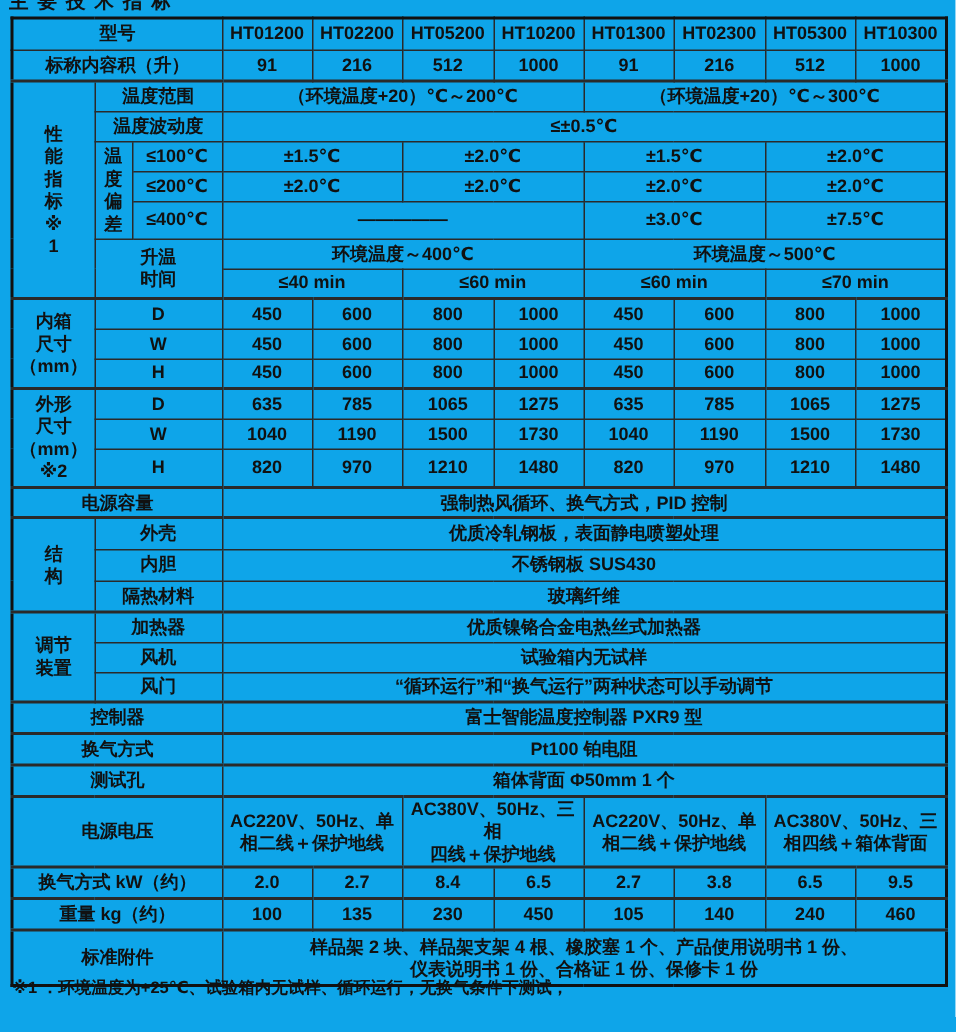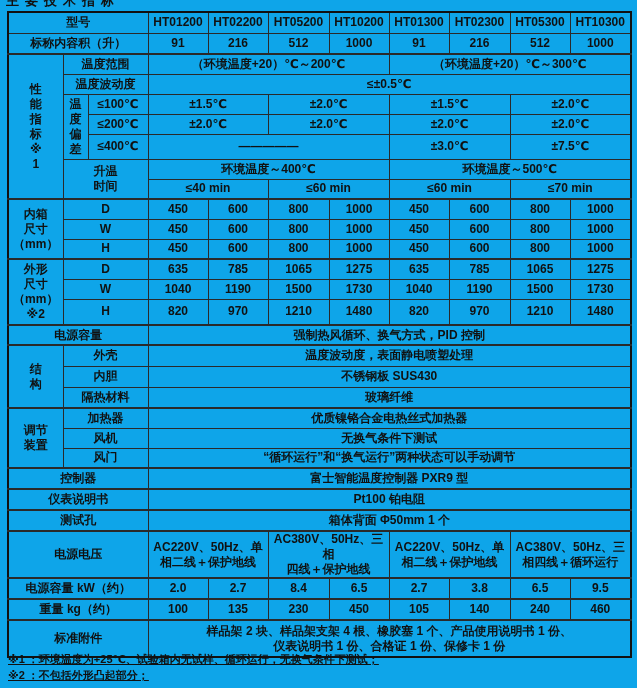--- a/index.html
+++ b/index.html
@@ -30,21 +30,21 @@
     line-height:1.25;
   }
   table.spec{border:2px solid #111;}
   tr.sec td{border-top-width:2px;}
   .pre{white-space:pre-line;}
   .vert{white-space:pre-line;line-height:1.55;font-size:12px;}
   tr.h21{height:21px;} tr.h20{height:20px;} tr.h25{height:25px;}
   tr.h26{height:26px;} tr.h37{height:37px;}
   .footnotes{
     position:absolute;left:8px;top:652px;
-    font-size:11px;font-weight:bold;line-height:1.45;text-decoration:underline;
+    font-size:11px;font-weight:bold;line-height:1.45;
   }
 </style>
 </head>
 <body>
 
 <div class="page">
 
   <div class="clipped-title">
     <span>主要技术指标</span>
   </div>
@@ -224,75 +224,75 @@
 
     <tr class="h20 sec">
       <td colspan="3">电源容量</td>
       <td colspan="8">强制热风循环、换气方式，PID 控制</td>
     </tr>
 
     <tr class="h21 sec">
       <td rowspan="3" class="vert">结
 构</td>
       <td colspan="2">外壳</td>
-      <td colspan="8">温度波动度，表面静电喷塑处理</td>
+      <td colspan="8">优质冷轧钢板，表面静电喷塑处理</td>
     </tr>
     <tr class="h21">
       <td colspan="2">内胆</td>
       <td colspan="8">不锈钢板 SUS430</td>
     </tr>
     <tr class="h21">
       <td colspan="2">隔热材料</td>
       <td colspan="8">玻璃纤维</td>
     </tr>
 
     <tr class="h20 sec">
       <td rowspan="3" class="vert">调节
 装置</td>
       <td colspan="2">加热器</td>
       <td colspan="8">优质镍铬合金电热丝式加热器</td>
     </tr>
     <tr class="h20">
       <td colspan="2">风机</td>
-      <td colspan="8">无换气条件下测试</td>
+      <td colspan="8">试验箱内无试样</td>
     </tr>
     <tr class="h20">
       <td colspan="2">风门</td>
       <td colspan="8">“循环运行”和“换气运行”两种状态可以手动调节</td>
     </tr>
 
     <tr class="h21 sec">
       <td colspan="3">控制器</td>
       <td colspan="8">富士智能温度控制器 PXR9 型</td>
     </tr>
 
     <tr class="h21 sec">
-      <td colspan="3">仪表说明书</td>
+      <td colspan="3">换气方式</td>
       <td colspan="8">Pt100 铂电阻</td>
     </tr>
 
     <tr class="h21 sec">
       <td colspan="3">测试孔</td>
       <td colspan="8">箱体背面 Φ50mm 1 个</td>
     </tr>
 
     <tr class="h37 sec">
       <td colspan="3">电源电压</td>
       <td colspan="2" class="pre">AC220V、50Hz、单
 相二线＋保护地线</td>
       <td colspan="2" class="pre">AC380V、50Hz、三相
 四线＋保护地线</td>
       <td colspan="2" class="pre">AC220V、50Hz、单
 相二线＋保护地线</td>
       <td colspan="2" class="pre">AC380V、50Hz、三
-相四线＋循环运行</td>
-    </tr>
-
-    <tr class="h21 sec">
-      <td colspan="3">电源容量 kW（约）</td>
+相四线＋箱体背面</td>
+    </tr>
+
+    <tr class="h21 sec">
+      <td colspan="3">换气方式 kW（约）</td>
       <td>2.0</td>
       <td>2.7</td>
       <td>8.4</td>
       <td>6.5</td>
       <td>2.7</td>
       <td>3.8</td>
       <td>6.5</td>
       <td>9.5</td>
     </tr>
 
@@ -311,16 +311,15 @@
     <tr class="h37 sec">
       <td colspan="3">标准附件</td>
       <td colspan="8" class="pre">样品架 2 块、样品架支架 4 根、橡胶塞 1 个、产品使用说明书 1 份、
 仪表说明书 1 份、合格证 1 份、保修卡 1 份</td>
     </tr>
   </tbody>
     </table>
 
   <div class="footnotes">
     <div>※1 ：环境温度为+25℃、试验箱内无试样、循环运行，无换气条件下测试；</div>
-    <div>※2 ：不包括外形凸起部分；</div>
   </div>
 
 </div>
 
 </body></html>

